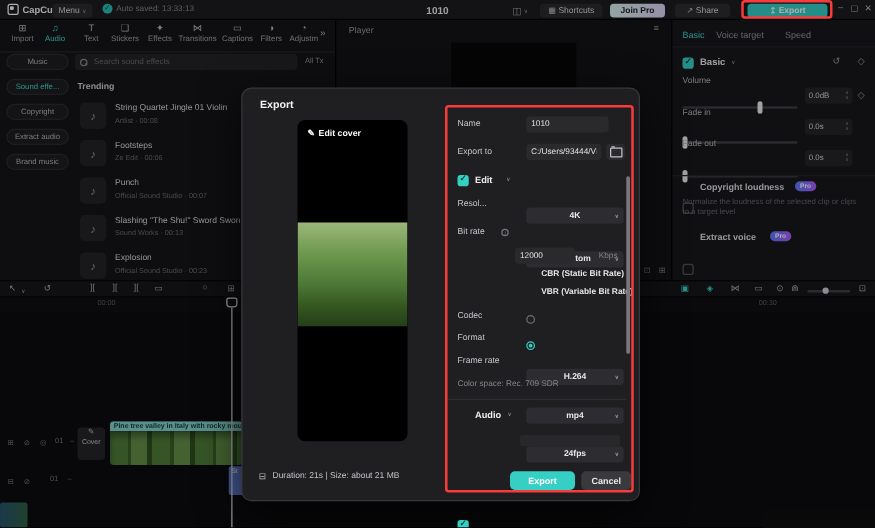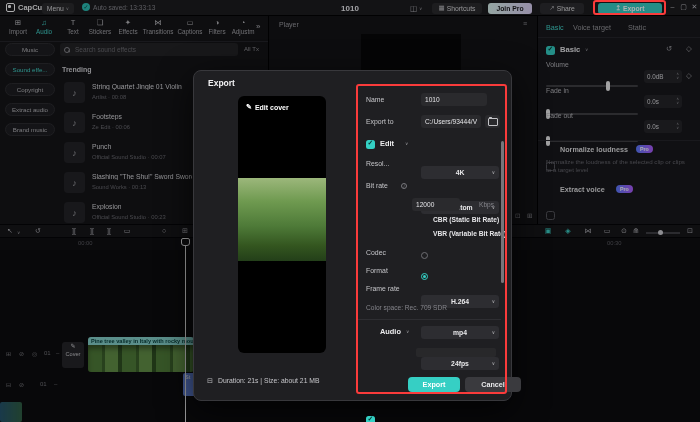--- a/index.html
+++ b/index.html
@@ -256,21 +256,21 @@
     <span class="p-head abs" style="left:10px;top:5px">Player</span>
     <span class="abs" style="right:10px;top:4px;font-size:7px;color:#8d8d91;cursor:pointer">≡</span>
     <div class="abs" style="left:92px;top:18px;width:100px;height:190px;background:#060607"></div>
     <span class="abs" style="left:246px;top:196px;font-size:6.5px;color:#84848a;cursor:pointer">⊡</span>
     <span class="abs" style="left:258px;top:196px;font-size:6.5px;color:#84848a;cursor:pointer">⊞</span>
   </div>
 
   <div class="rpanel abs" style="left:538px;top:16px;width:162px;height:208px">
     <span class="rtab active abs" style="left:8px;top:7px">Basic</span>
     <span class="rtab abs" style="left:35px;top:7px">Voice target</span>
-    <span class="rtab abs" style="left:90px;top:7px">Static</span>
+    <span class="rtab abs" style="left:90px;top:7px">Speed</span>
     <div class="hr abs" style="left:0;top:21px;width:162px"></div>
 
     <div class="cb on abs" style="left:8px;top:30px"></div>
     <span class="lbl-b abs" style="left:22px;top:29px">Basic</span>
     <span class="caret-s abs" style="left:47px;top:31px">∨</span>
     <span class="ictl abs" style="left:128px;top:28px;cursor:pointer">↺</span>
     <span class="ictl abs" style="left:148px;top:28px;cursor:pointer">◇</span>
 
     <span class="lbl abs" style="left:8px;top:45px">Volume</span>
     <div class="slider abs" style="left:8px;top:60px;width:92px">
@@ -304,21 +304,21 @@
     <div class="valbox abs" style="left:106px;top:104px;width:38px;height:13px">
       <span>0.0s</span>
       <span class="step">
           <span>∧</span>
           <span>∨</span>
         </span>
     </div>
 
     <div class="hr abs" style="left:0;top:124px;width:162px"></div>
     <div class="cb off abs" style="left:8px;top:131px"></div>
-    <span class="abs" style="left:22px;top:129px;font-size:7.2px;font-weight:bold;color:#dededf">Normalize loudness</span>
+    <span class="abs" style="left:22px;top:129px;font-size:7.2px;font-weight:bold;color:#dededf">Copyright loudness</span>
     <span class="pro abs" style="left:98px;top:129px">Pro</span>
     <div class="desc abs" style="left:8px;top:142px;width:142px">Normalize the loudness of the selected clip or clips to a target level</div>
 
     <div class="cb off abs" style="left:8px;top:171px"></div>
     <span class="abs" style="left:22px;top:169px;font-size:7.2px;font-weight:bold;color:#dededf">Extract voice</span>
     <span class="pro abs" style="left:78px;top:169px">Pro</span>
   </div>
 
   <div class="tl-toolbar abs" style="left:0;top:224px;width:700px;height:14px">
     <span class="tl-ic" style="left:4px">↖</span>
@@ -455,21 +455,21 @@
     <div class="cb on abs" style="left:172px;top:257px"></div>
     <span class="abs" style="left:186px;top:256px;font-size:7.4px;font-weight:bold;color:#ececee">Audio</span>
     <span class="caret-s abs" style="left:212px;top:258px">∨</span>
     <div class="abs" style="left:222px;top:277px;width:80px;height:9px;background:#2a2a2d;border-radius:2px;opacity:.8"></div>
 
     <div class="scrollbar abs" style="left:307px;top:70px;width:3px;height:142px"></div>
 
     <div class="btn primary abs" style="left:214px;top:306px;width:52px;height:15px">
       <span>Export</span>
       </div>
-    <div class="btn plain abs" style="left:271px;top:306px;width:56px;height:15px">
+    <div class="btn plain abs" style="left:271px;top:306px;width:40px;height:15px">
       <span>Cancel</span>
       </div>
   </div>
 
   <div class="anno abs" style="left:356px;top:84px;width:151px;height:310px"></div>
   <div class="anno abs" style="left:593px;top:0;width:73px;height:15px"></div>
 
 </div>
 
 </body></html>

